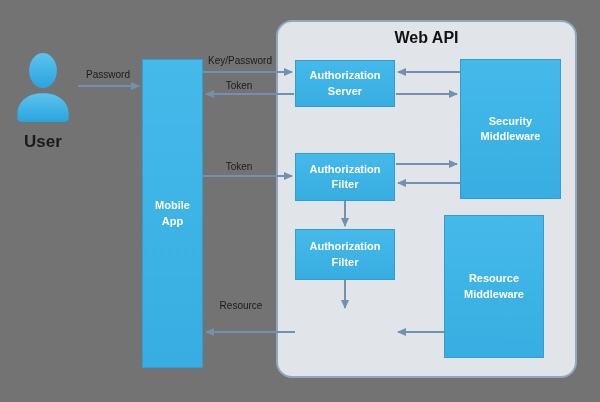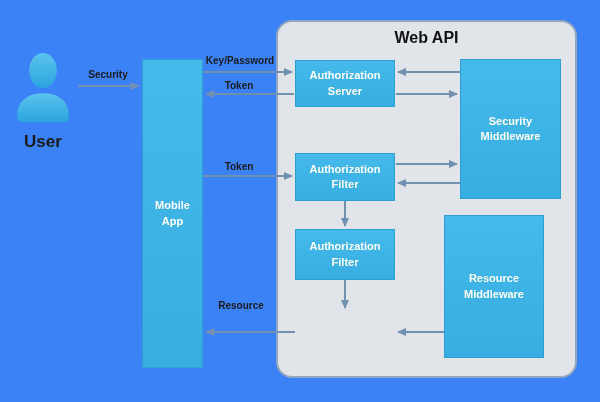--- a/index.html
+++ b/index.html
@@ -2,21 +2,21 @@
 <html><head>
 <meta charset="utf-8">
 <style>
   html, body { margin: 0; padding: 0; }
   body { font-family: "Liberation Sans", "DejaVu Sans", sans-serif; background: #ffffff; }
 
   .canvas {
     position: relative;
     width: 600px;
     height: 402px;
-    background: #3b82f6;
+    background: #737373;
     overflow: hidden;
   }
 
   
   .panel {
     position: absolute;
     left: 276px; top: 20px;
     width: 301px; height: 358px;
     background: #e1e4e9;
     border: 2px solid #92a6c0;
@@ -63,21 +63,21 @@
     left: 0; top: 0;
     width: 600px; height: 402px;
     pointer-events: none;
   }
 
   
   .edge-label {
     position: absolute;
     transform: translateX(-50%);
     font-size: 10px;
-    font-weight: bold;
+    font-weight: normal;
     color: #1b1b1b;
     white-space: nowrap;
   }
   .lbl-password     { left: 108px; top: 69px;  }
   .lbl-key-password { left: 240px; top: 55px;  }
   .lbl-token-1      { left: 239px; top: 80px;  }
   .lbl-token-2      { left: 239px; top: 161px; }
   .lbl-resource     { left: 241px; top: 300px; }
 
   
@@ -149,19 +149,19 @@
   </svg>
   <div class="user-label">User</div>
 
   <div class="node node-mobile-app">Mobile App</div>
   <div class="node node-security-middleware">Security Middleware</div>
   <div class="node node-auth-server">Authorization Server</div>
   <div class="node node-auth-filter-1">Authorization Filter</div>
   <div class="node node-auth-filter-2">Authorization Filter</div>
   <div class="node node-resource-middleware">Resource Middleware</div>
 
-  <div class="edge-label lbl-password">Security</div>
+  <div class="edge-label lbl-password">Password</div>
   <div class="edge-label lbl-key-password">Key/Password</div>
   <div class="edge-label lbl-token-1">Token</div>
   <div class="edge-label lbl-token-2">Token</div>
   <div class="edge-label lbl-resource">Resource</div>
 
 </div>
 
 </body></html>

